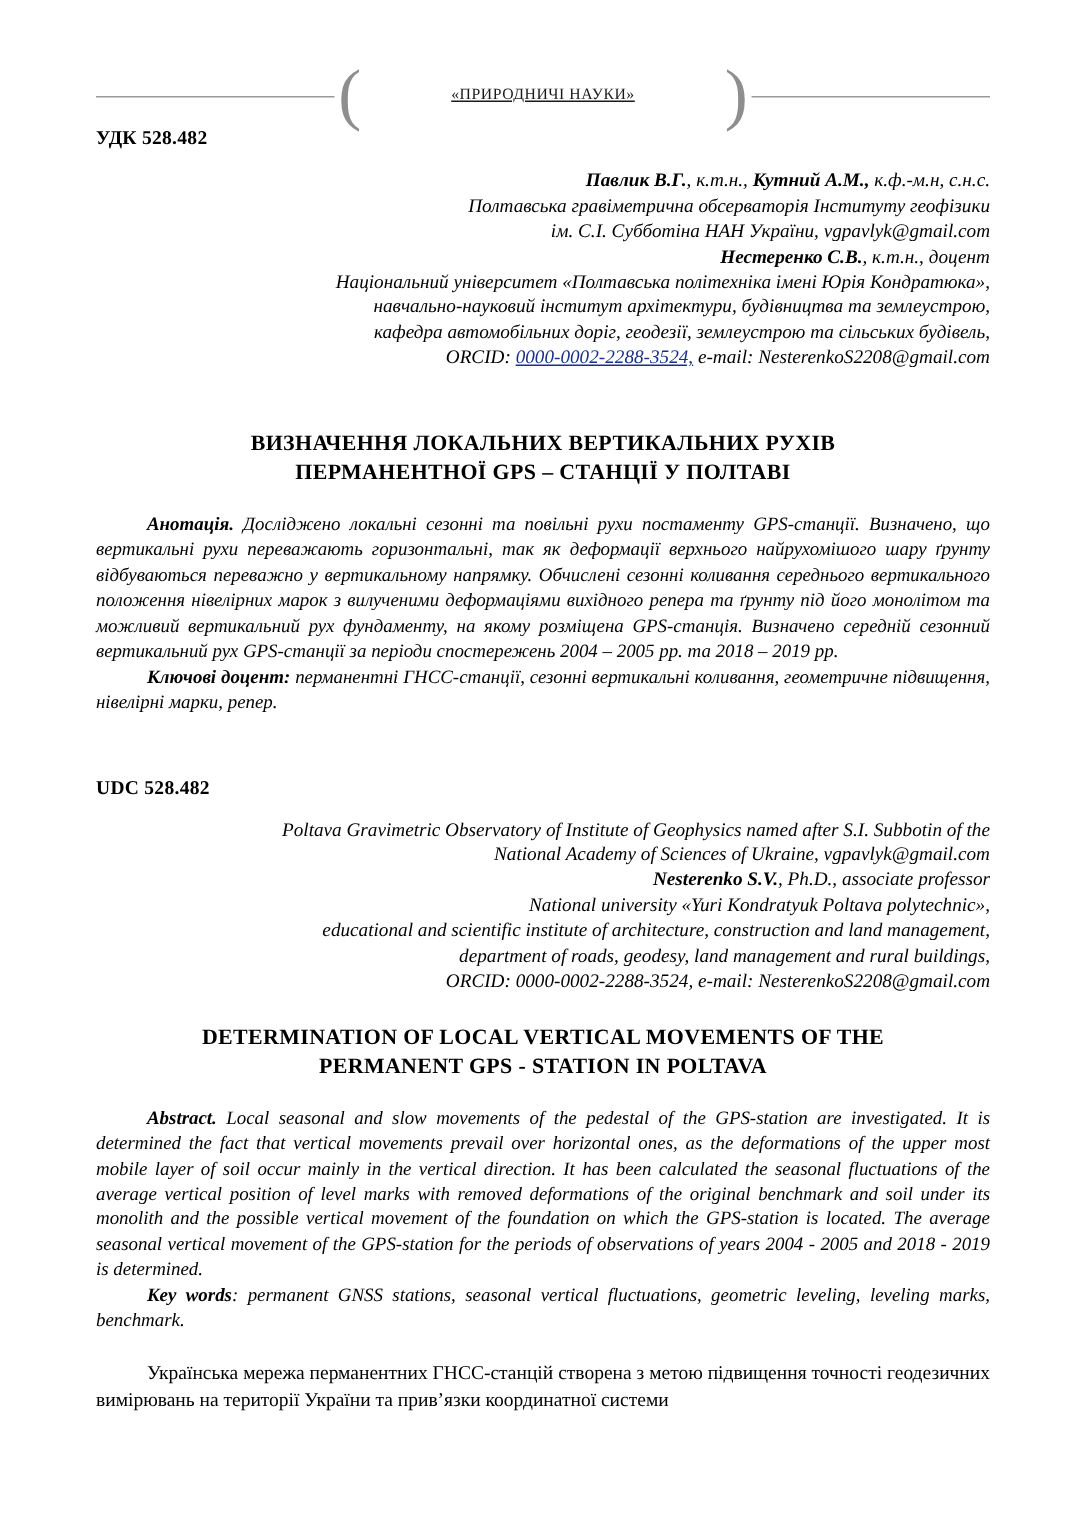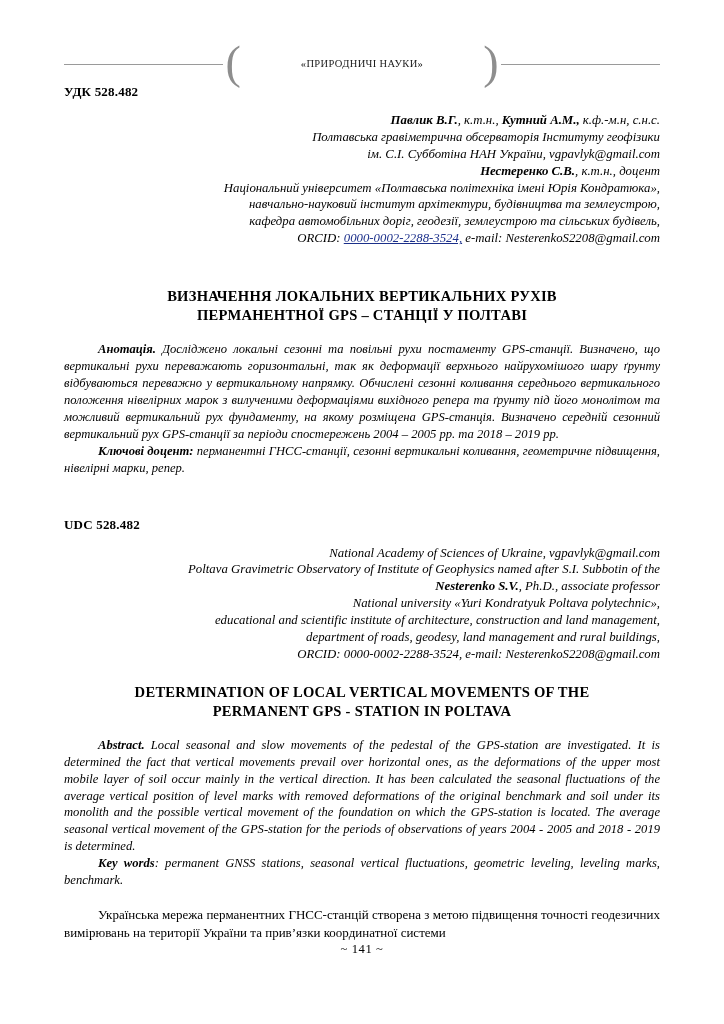--- a/index.html
+++ b/index.html
@@ -44,20 +44,21 @@
     padding: 0 2px;
     transform: translateY(-1px);
   }
   .hdr-title {
     font-size: 10.5px;
     letter-spacing: 0.35px;
     color: #1a1a1a;
     white-space: nowrap;
     padding: 0 58px;
     transform: translateY(-1px);
+    text-decoration: underline;
   }
 
   
   .body-area {
     position: absolute;
     left: 64px;
     top: 84px;
     width: 596px;
   }
 
@@ -175,22 +176,22 @@
 
     <p class="abstract"><b>Анотація.</b><span> Досліджено локальні сезонні та повільні рухи постаменту GPS-станції. Визначено, що вертикальні рухи переважають горизонтальні, так як деформації верхнього найрухомішого шару ґрунту відбуваються переважно у  вертикальному напрямку. Обчислені сезонні коливання середнього вертикального положення нівелірних марок з вилученими деформаціями вихідного репера та ґрунту під його монолітом  та можливий вертикальний рух фундаменту, на якому розміщена GPS-станція. Визначено середній сезонний вертикальний рух GPS-станції за періоди спостережень 2004 – 2005 рр. та 2018 – 2019 рр.</span></p>
 
     <p class="keywords"><b>Ключові доцент:</b><span> перманентні ГНСС-станції, сезонні вертикальні коливання, геометричне підвищення, нівелірні марки, репер.</span></p>
 
     <div class="sp-c"></div>
 
     <p class="udc">UDC 528.482</p>
 
     <div class="authors">
+      <span class="ln">Poltava Gravimetric Observatory of Institute of Geophysics named after S.I. Subbotin of the</span>
       <span class="ln">National Academy of Sciences of Ukraine, vgpavlyk@gmail.com</span>
-      <span class="ln">Poltava Gravimetric Observatory of Institute of Geophysics named after S.I. Subbotin of the</span>
       <span class="ln"><b>Nesterenko S.V.</b><span>, Ph.D., associate professor</span></span>
       <span class="ln">National university «Yuri Kondratyuk Poltava polytechnic»,</span>
       <span class="ln">educational and scientific institute of architecture, construction and land management,</span>
       <span class="ln">department of roads, geodesy, land management and rural buildings,</span>
       <span class="ln">ORCID: 0000-0002-2288-3524, e-mail: NesterenkoS2208@gmail.com</span>
     </div>
 
     <div class="sp-f"></div>
 
     <h1 class="art-title">
@@ -203,15 +204,14 @@
     <p class="abstract"><b>Abstract.</b><span> Local seasonal and slow movements of the pedestal of the GPS-station are investigated. It is determined the fact that vertical movements prevail over horizontal ones, as the deformations of the upper most mobile layer of soil occur mainly in the vertical direction. It has been calculated the seasonal fluctuations of the average vertical position of level marks with removed deformations of the original benchmark and soil under its monolith and the possible vertical movement of the foundation on which the GPS-station is located. The average seasonal vertical movement of the GPS-station for the periods of observations of years 2004 - 2005 and 2018 - 2019 is determined.</span></p>
 
     <p class="keywords"><b>Key words</b><span>: permanent GNSS stations, seasonal vertical fluctuations, geometric leveling, leveling marks, benchmark.</span></p>
 
     <div class="sp-h"></div>
 
     <p class="body-par">Українська мережа перманентних ГНСС-станцій створена з метою підвищення точності геодезичних вимірювань на території України та прив’язки координатної системи</p>
 
   </div>
 
-  <div class="pageno">~ 141 ~</div>
 
 </div>
 
 </body></html>

